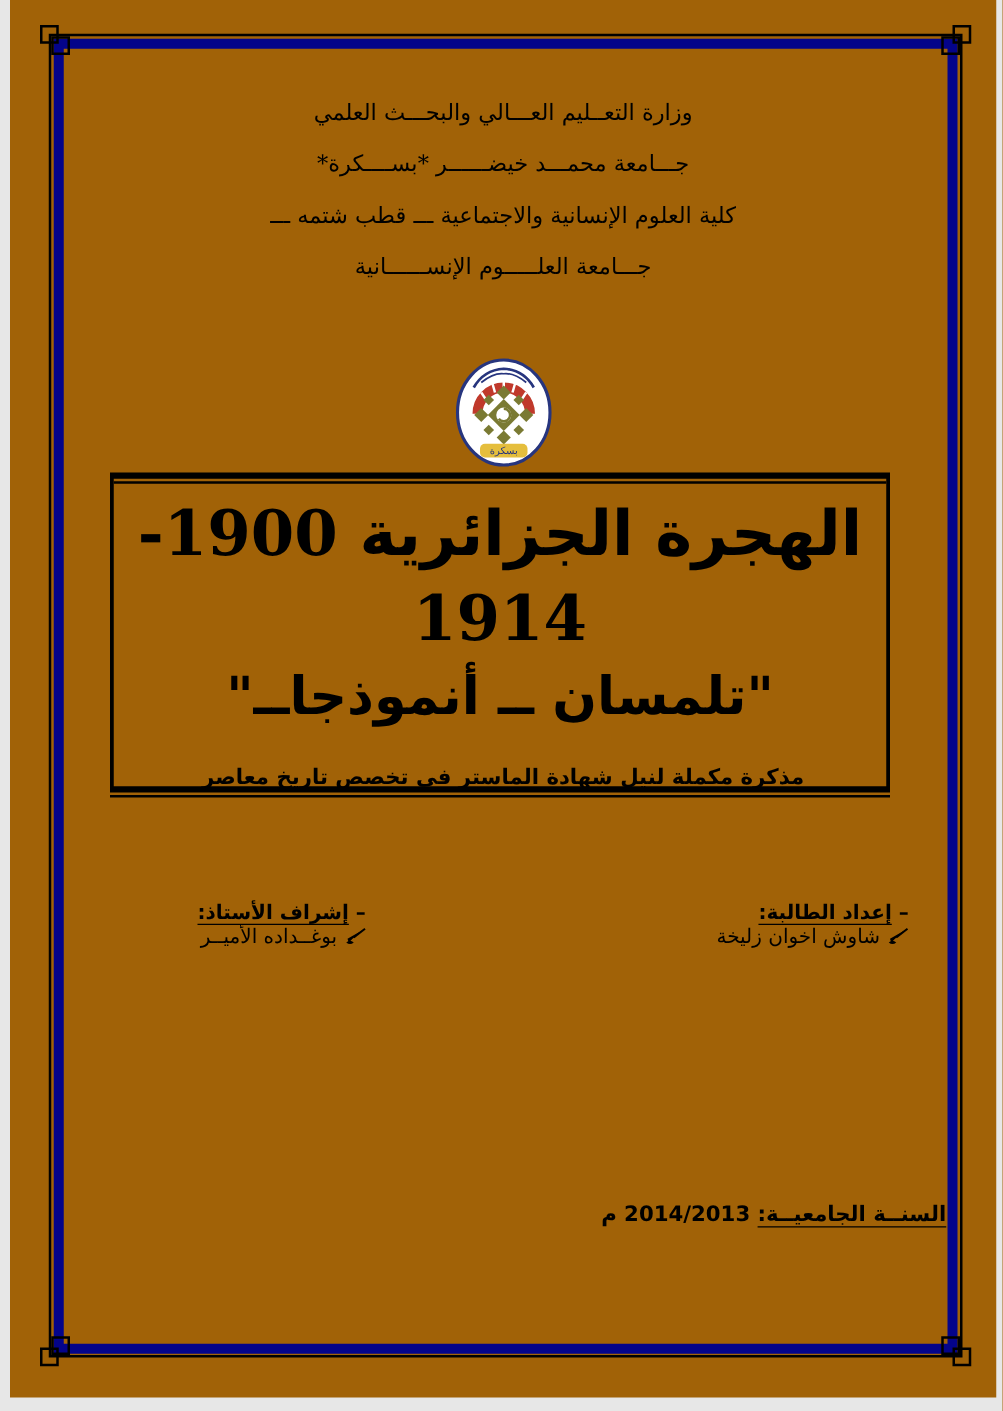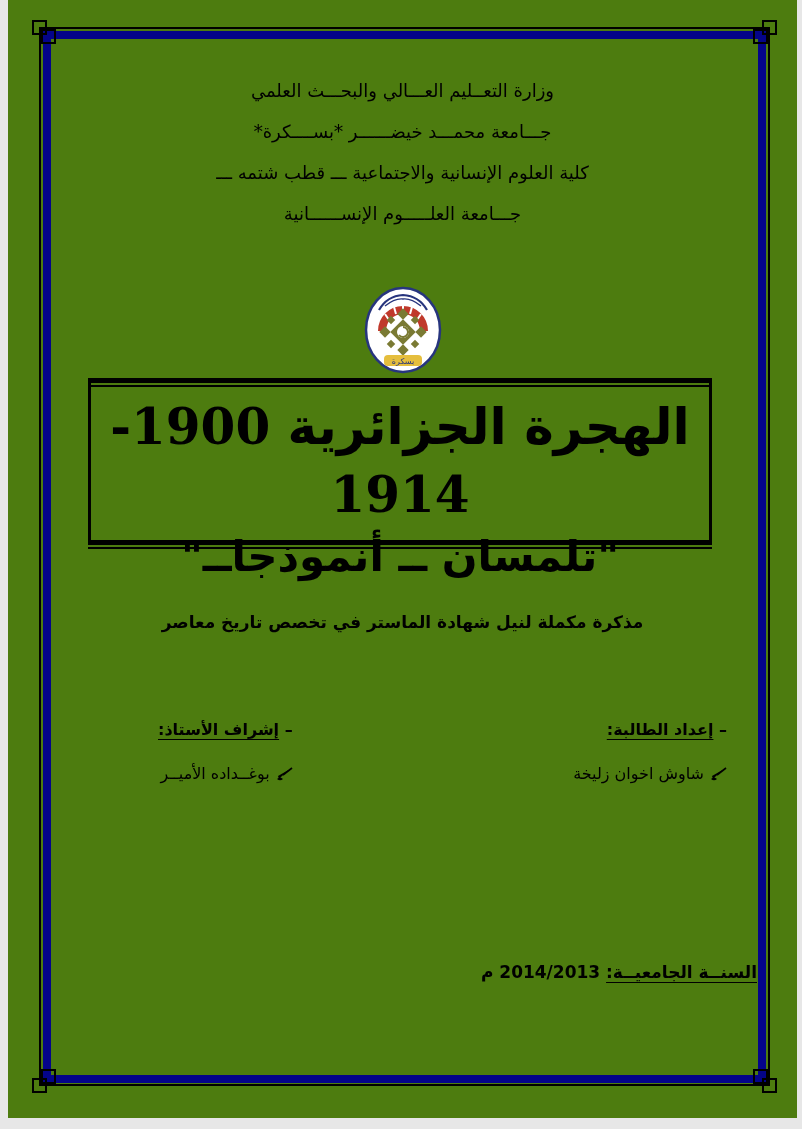--- a/index.html
+++ b/index.html
@@ -8,21 +8,21 @@
   }
   *{ box-sizing:border-box; margin:0; padding:0; }
   body{
     width:802px; height:1129px; overflow:hidden;
     background:#E7E7E7;
     font-family:"DejaVu Serif","DejaVu Sans",sans-serif;
     color:#000;
   }
   .page{
     position:absolute; left:8px; top:0; width:789px; height:1118px;
-    background:#4d7c0f; direction:rtl;
+    background:#a16207; direction:rtl;
   }
   
   .frame-blue{
     position:absolute; left:35px; top:31px; width:723px; height:1052px;
     border:8px solid var(--frame-blue);
   }
   .frame-black{
     position:absolute; left:31px; top:27px; width:731px; height:1059px;
     border:2px solid var(--frame-black);
   }
@@ -31,37 +31,37 @@
   .tr1{ right:-9px; top:-9px; } .tr2{ right:0px; top:0px; }
   .bl1{ left:-9px; bottom:-9px; } .bl2{ left:0px; bottom:0px; }
   .br1{ right:-9px; bottom:-9px; } .br2{ right:0px; bottom:0px; }
   
   .header{ position:absolute; top:70px; left:40px; right:40px; text-align:center; }
   .header-line{ height:41px; line-height:41px; font-size:18px; letter-spacing:0; }
   
   .logo-wrap{ position:absolute; top:286px; left:0; right:0; text-align:center; }
   
   .title-box{
-    position:absolute; left:80px; top:378px; width:624px; height:167px;
+    position:absolute; left:80px; top:378px; width:624px; height:256px;
     border:solid #000; border-width:5px 3px 5px 3px; text-align:center;
   }
   .title-box::before{ content:""; position:absolute; left:0; right:0; top:2px; height:2px; background:#000; }
   .title-box::after { content:""; position:absolute; left:-3px; right:-3px; bottom:-9px; height:2px; background:#000; }
   .title-line1{ margin-top:10px; font-size:50px; font-weight:bold; line-height:1.35; }
   .title-line2{ margin-top:4px;  font-size:42px; font-weight:bold; line-height:1.2; }
   
   .subtitle{ position:absolute; top:612px; left:40px; right:40px; text-align:center;
              font-size:17px; font-weight:bold; font-family:"DejaVu Sans",sans-serif; }
   
   .authors{ position:absolute; top:720px; right:70px; left:150px;
             display:flex; justify-content:space-between; direction:rtl; }
   .author-col{ text-align:right; font-family:"DejaVu Sans",sans-serif; }
   .author-label{ font-size:16px; font-weight:bold; white-space:nowrap; }
   .author-label .u{ text-decoration:underline; text-underline-offset:4px; }
-  .author-name{ margin-top:25px; font-size:16px; white-space:nowrap; display:flex;
+  .author-name{ font-size:16px; white-space:nowrap; display:flex;
                 align-items:center; gap:6px; }
   .pen{ width:17px; height:14px; flex:0 0 auto; }
   
   .year{ position:absolute; top:962px; left:40px; right:40px; 
          font-size:17px; font-weight:bold; font-family:"DejaVu Sans",sans-serif; }
   .year .u{ text-decoration:underline; text-underline-offset:4px; }
   .year .val{ direction:ltr; unicode-bidi:isolate; }
 </style>
 </head>
 <body>

